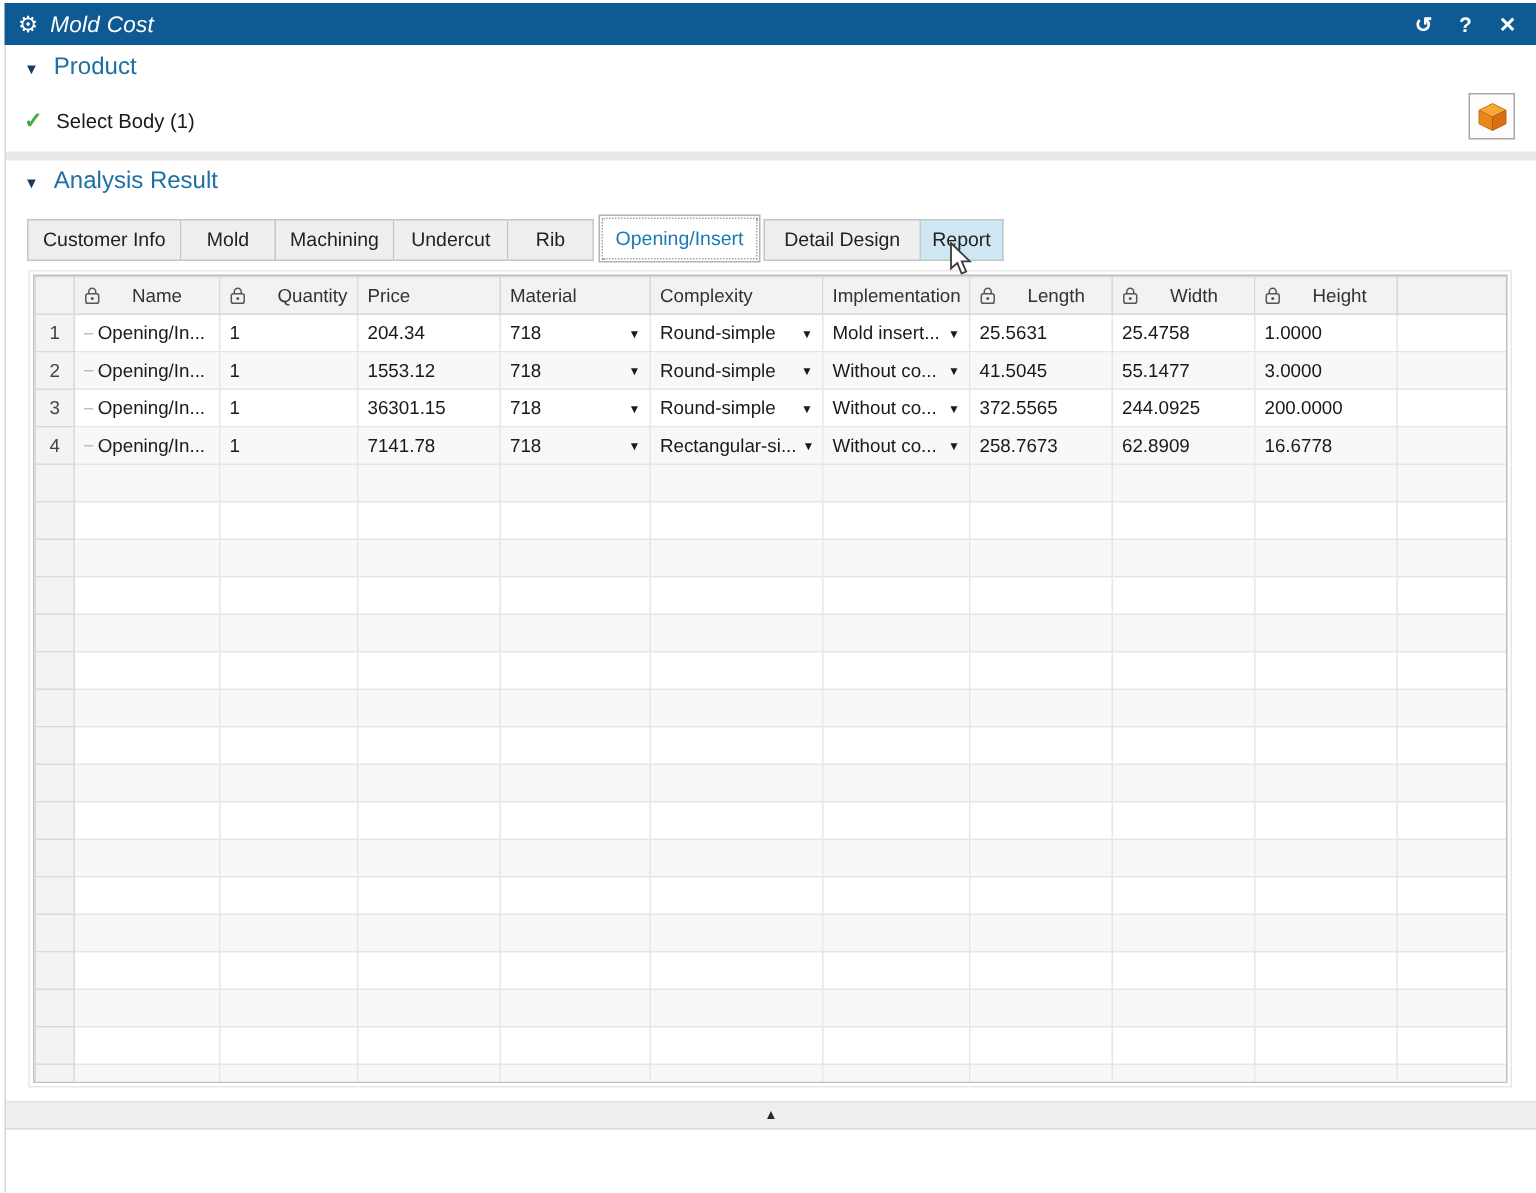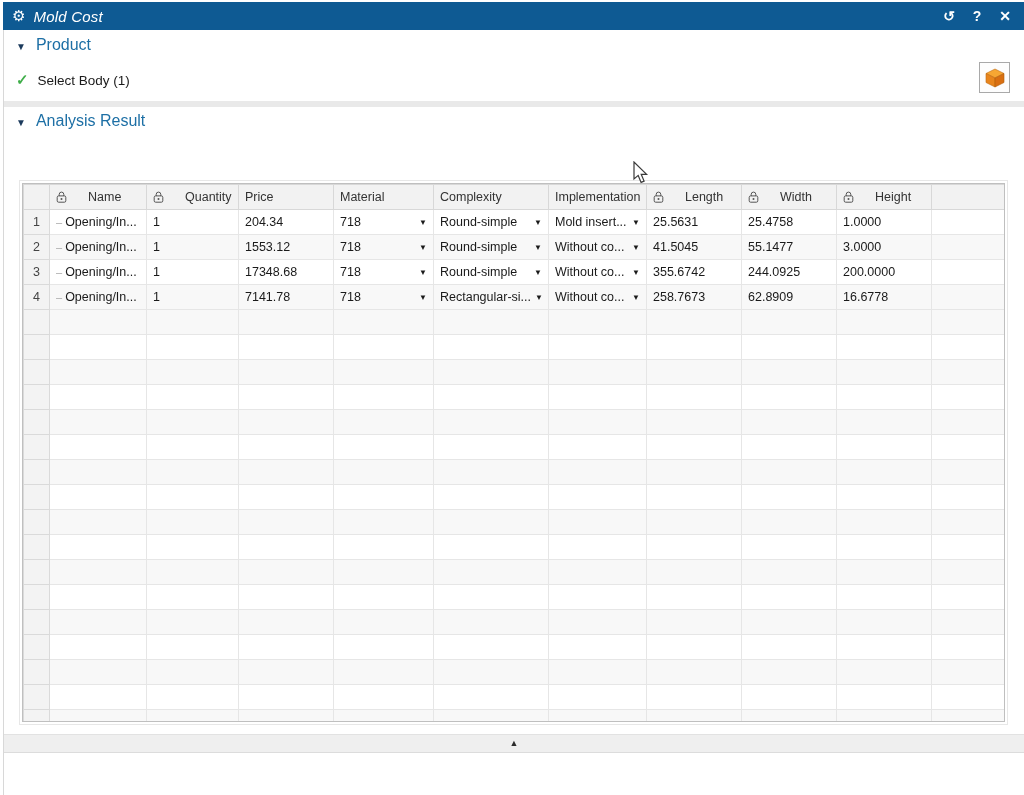--- a/index.html
+++ b/index.html
@@ -103,20 +103,30 @@
     </button>
   </div>
 
   <div class="sec-divider"></div>
 
   <div class="sec-header" id="analysis-header">
     <span class="tri">▼</span>
     <span>Analysis Result</span>
   </div>
 
+  <div class="tabs" id="tabs">
+      <div class="tab" style="width: 103px;">Customer Info</div>
+      <div class="tab" style="width: 63px;">Mold</div>
+      <div class="tab" style="width: 79px;">Machining</div>
+      <div class="tab" style="width: 76px;">Undercut</div>
+      <div class="tab" style="width: 57px;">Rib</div>
+      <div class="tab active" style="width: 108px;">Opening/Insert</div>
+      <div class="tab" style="width: 105px;">Detail Design</div>
+      <div class="tab hover" style="width: 55px;">Report</div>
+    </div>
 
   <div class="table-wrap">
     <table id="grid" style="width: 981px;">
         <colgroup>
           <col style="width: 26px;">
           <col style="width: 97px;">
           <col style="width: 92px;">
           <col style="width: 95px;">
           <col style="width: 100px;">
           <col style="width: 115px;">
@@ -317,21 +327,21 @@
                 <span>Opening/In...</span>
               </span>
             </td>
             <td>
               <span class="cellflex">
                 <span>1</span>
               </span>
             </td>
             <td>
               <span class="cellflex">
-                <span>17348.68</span>
+                <span>36301.15</span>
               </span>
             </td>
             <td>
               <span class="cellflex">
                 <span>718</span>
                 <span class="arrow">▼</span>
               </span>
             </td>
             <td>
               <span class="cellflex">
@@ -340,21 +350,21 @@
               </span>
             </td>
             <td>
               <span class="cellflex">
                 <span>Without co...</span>
                 <span class="arrow">▼</span>
               </span>
             </td>
             <td>
               <span class="cellflex">
-                <span>355.6742</span>
+                <span>372.5565</span>
               </span>
             </td>
             <td>
               <span class="cellflex">
                 <span>244.0925</span>
               </span>
             </td>
             <td>
               <span class="cellflex">
                 <span>200.0000</span>

